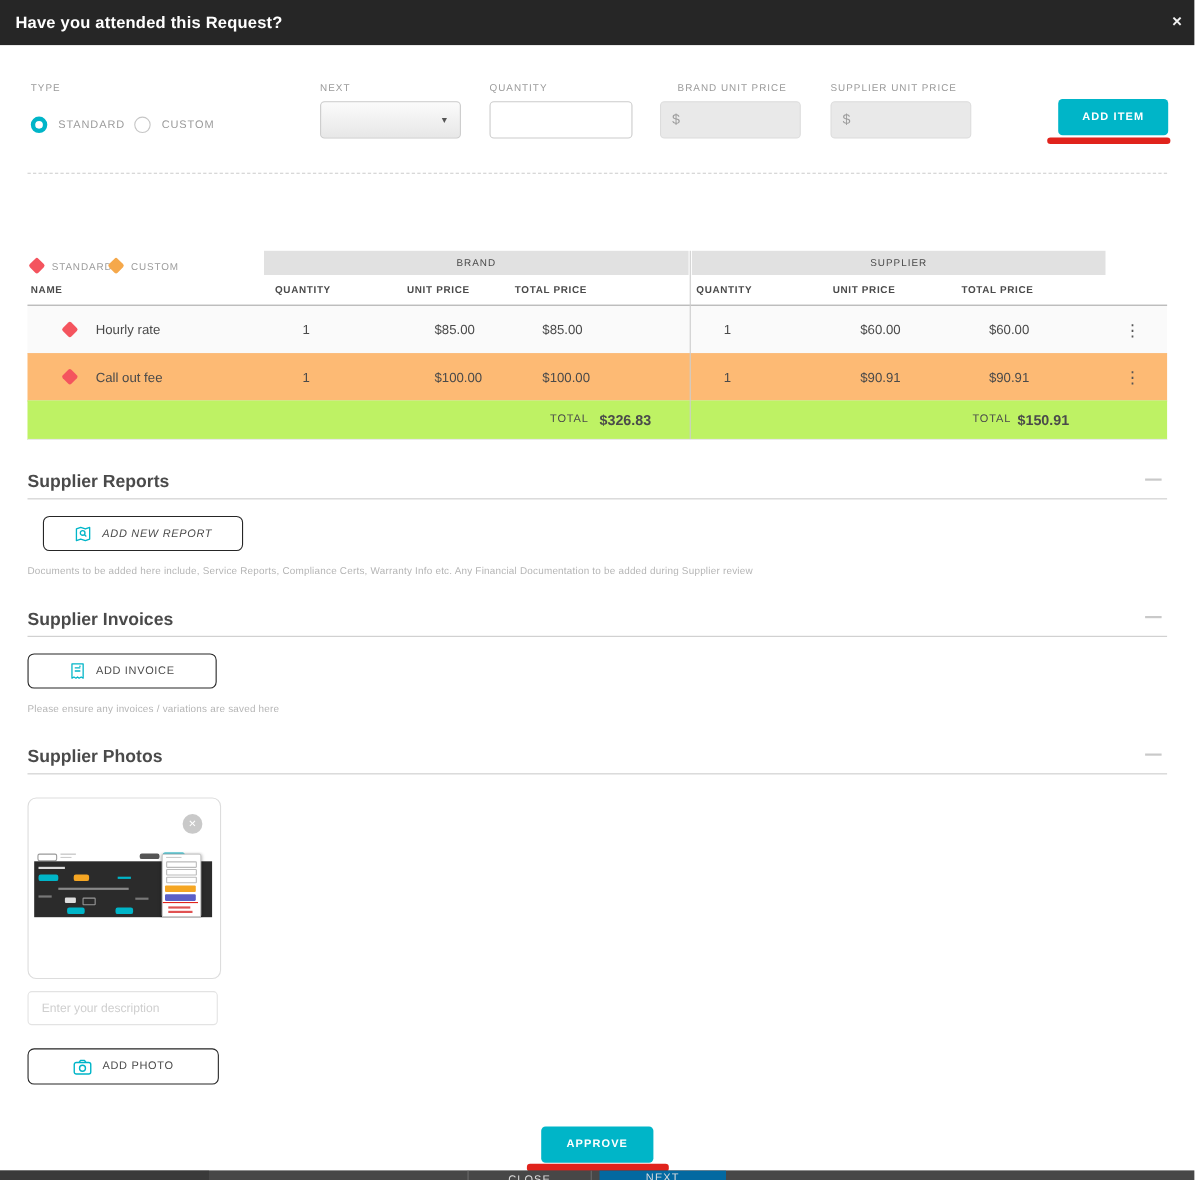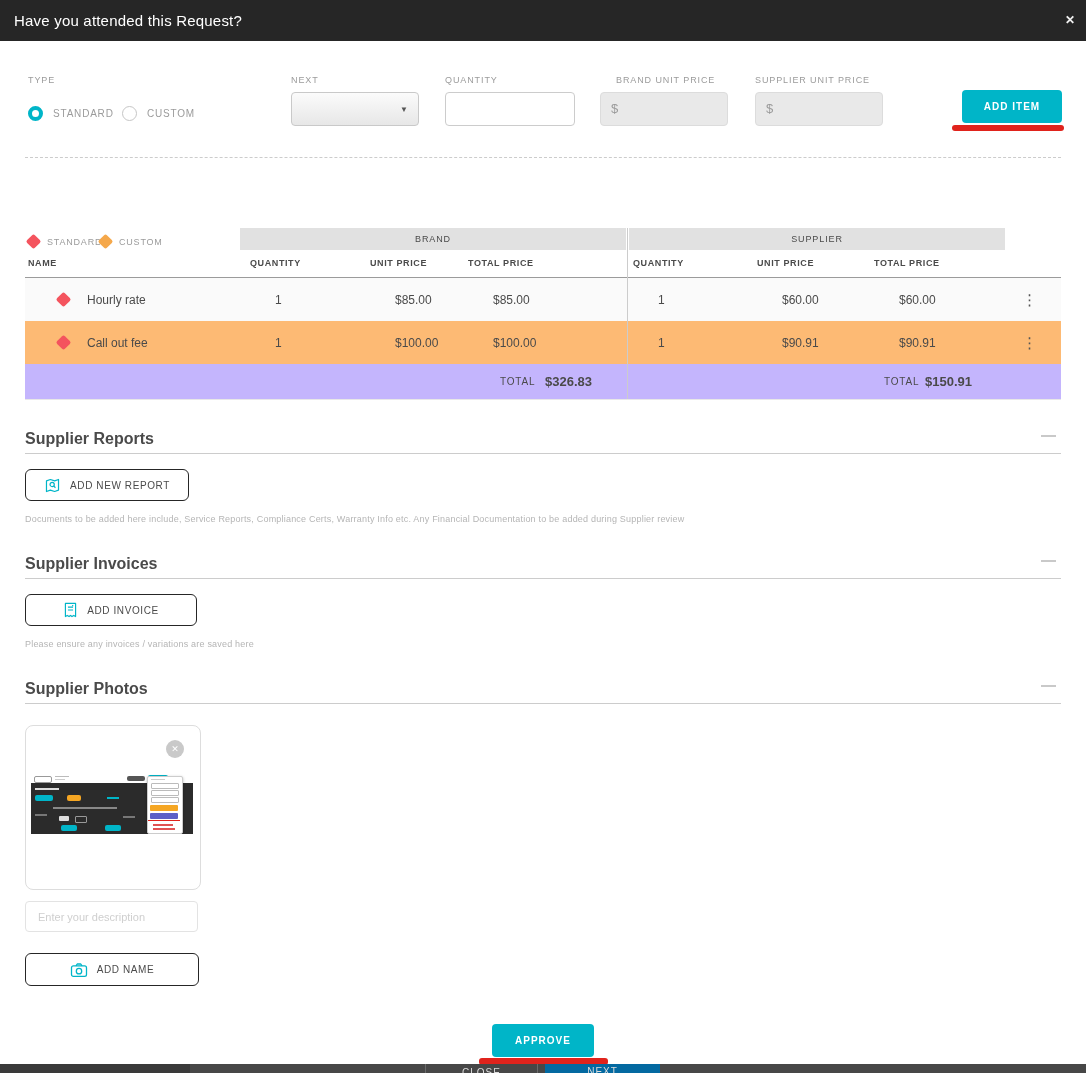--- a/index.html
+++ b/index.html
@@ -4,21 +4,21 @@
 <style>
   html,body{margin:0;padding:0;}
   body{
     width:1086px;height:1073px;position:relative;overflow:hidden;
     background:#ffffff;font-family:"Liberation Sans",sans-serif;color:#4a4a4a;
   }
   .abs{position:absolute;}
 
   
   .hdr{left:0;top:0;width:1086px;height:41px;background:#262626;}
-  .hdr-title{left:14px;top:12px;color:#fff;font-size:15px;font-weight:normal;letter-spacing:.2px;}
+  .hdr-title{left:14px;top:12px;color:#fff;font-size:15px;font-weight:bold;letter-spacing:.2px;}
   .hdr-close{right:11px;top:13px;color:#f2f2f2;font-size:12px;font-weight:bold;cursor:pointer;line-height:14px;}
 
   
   .lbl{font-size:9px;letter-spacing:.9px;color:#9b9b9b;}
   .field{height:34px;border-radius:4px;box-sizing:border-box;font-size:12px;}
   input.field{border:1px solid #ccc;background:#fff;padding:0 10px;outline:none;color:#4a4a4a;}
   input.gray{background:#e9e9e9;border:1px solid #dcdcdc;color:#9b9b9b;}
   input::placeholder{color:#9b9b9b;font-size:13px;}
   input.white-ph::placeholder{color:#cfcfcf;font-size:11px;}
   .select{
@@ -163,32 +163,32 @@
   <span class="t-cell" style="left:62px;">Call out fee</span>
   <span class="t-cell" style="left:250px;">1</span>
   <span class="t-cell" style="left:370px;">$100.00</span>
   <span class="t-cell" style="left:468px;">$100.00</span>
   <span class="t-cell" style="left:633px;">1</span>
   <span class="t-cell" style="left:757px;">$90.91</span>
   <span class="t-cell" style="left:874px;">$90.91</span>
   <span class="t-cell kebab" style="left:997px;">⋮</span>
 </div>
 
-<div class="abs t-row" style="top:364px;height:35px;background:#c4b5fd;">
+<div class="abs t-row" style="top:364px;height:35px;background:#bef264;">
   <span class="t-cell tot-lbl" style="left:475px;height:35px;">TOTAL</span>
   <span class="t-cell tot-val" style="left:520px;height:35px;">$326.83</span>
   <span class="t-cell tot-lbl" style="left:859px;height:35px;">TOTAL</span>
   <span class="t-cell tot-val" style="left:900px;height:35px;">$150.91</span>
 </div>
 <div class="abs vdiv"></div>
 
 <div class="abs sec-title" style="left:25px;top:430px;">Supplier Reports</div>
 <div class="abs sec-dash" style="left:1041px;top:435px;"></div>
 <div class="abs sec-hr" style="left:25px;top:453px;"></div>
-<button class="abs outline-btn" style="left:25px;top:469px;width:164px;height:32px;">
+<button class="abs outline-btn" style="left:39px;top:469px;width:182px;height:32px;font-style:italic;">
   <svg width="17" height="17" viewBox="0 0 24 24" fill="none" stroke="#00b5c8" stroke-width="1.7" stroke-linejoin="round">
     <path d="M3.5 5.5 L9 3.5 L15 5.5 L20.5 3.5 V18.5 L15 20.5 L9 18.5 L3.5 20.5 Z"></path>
     <circle cx="11.5" cy="10.5" r="3"></circle>
     <path d="M13.7 12.7 L16.2 15.2"></path>
   </svg>
   <span>ADD NEW REPORT</span>
 </button>
 <div class="abs helper" style="left:25px;top:514px;">Documents to be added here include, Service Reports, Compliance Certs, Warranty Info etc. Any Financial Documentation to be added during Supplier review</div>
 
 <div class="abs sec-title" style="left:25px;top:555px;">Supplier Invoices</div>
@@ -246,21 +246,21 @@
 </div>
 
 <input class="abs desc-input white-ph" style="padding: 0px 12px; box-sizing: border-box; font-size: 11px; outline: none; font-family: &quot;Liberation Sans&quot;, sans-serif;" placeholder="Enter your description">
 
 <button class="abs outline-btn" style="left:25px;top:953px;width:174px;height:33px;">
   <svg width="18" height="16" viewBox="0 0 24 21" fill="none" stroke="#00b5c8" stroke-width="1.7" stroke-linejoin="round">
     <rect x="2" y="5" width="20" height="14" rx="2.5"></rect>
     <path d="M8 5 L9.6 2.5 H14.4 L16 5"></path>
     <circle cx="12" cy="12" r="3.6"></circle>
   </svg>
-  <span>ADD NAME</span>
+  <span>ADD PHOTO</span>
 </button>
 
 <button class="abs btn-teal approve">APPROVE</button>
 <div class="abs annot" style="left:479px;top:1058px;width:129px;height:7px;"></div>
 
 <div class="abs bstrip">
   <div class="dk"></div>
   <div class="sep" style="left:425px;"></div>
   <div class="btxt" style="left:462px;">CLOSE</div>
   <div class="sep" style="left:537px;"></div>

